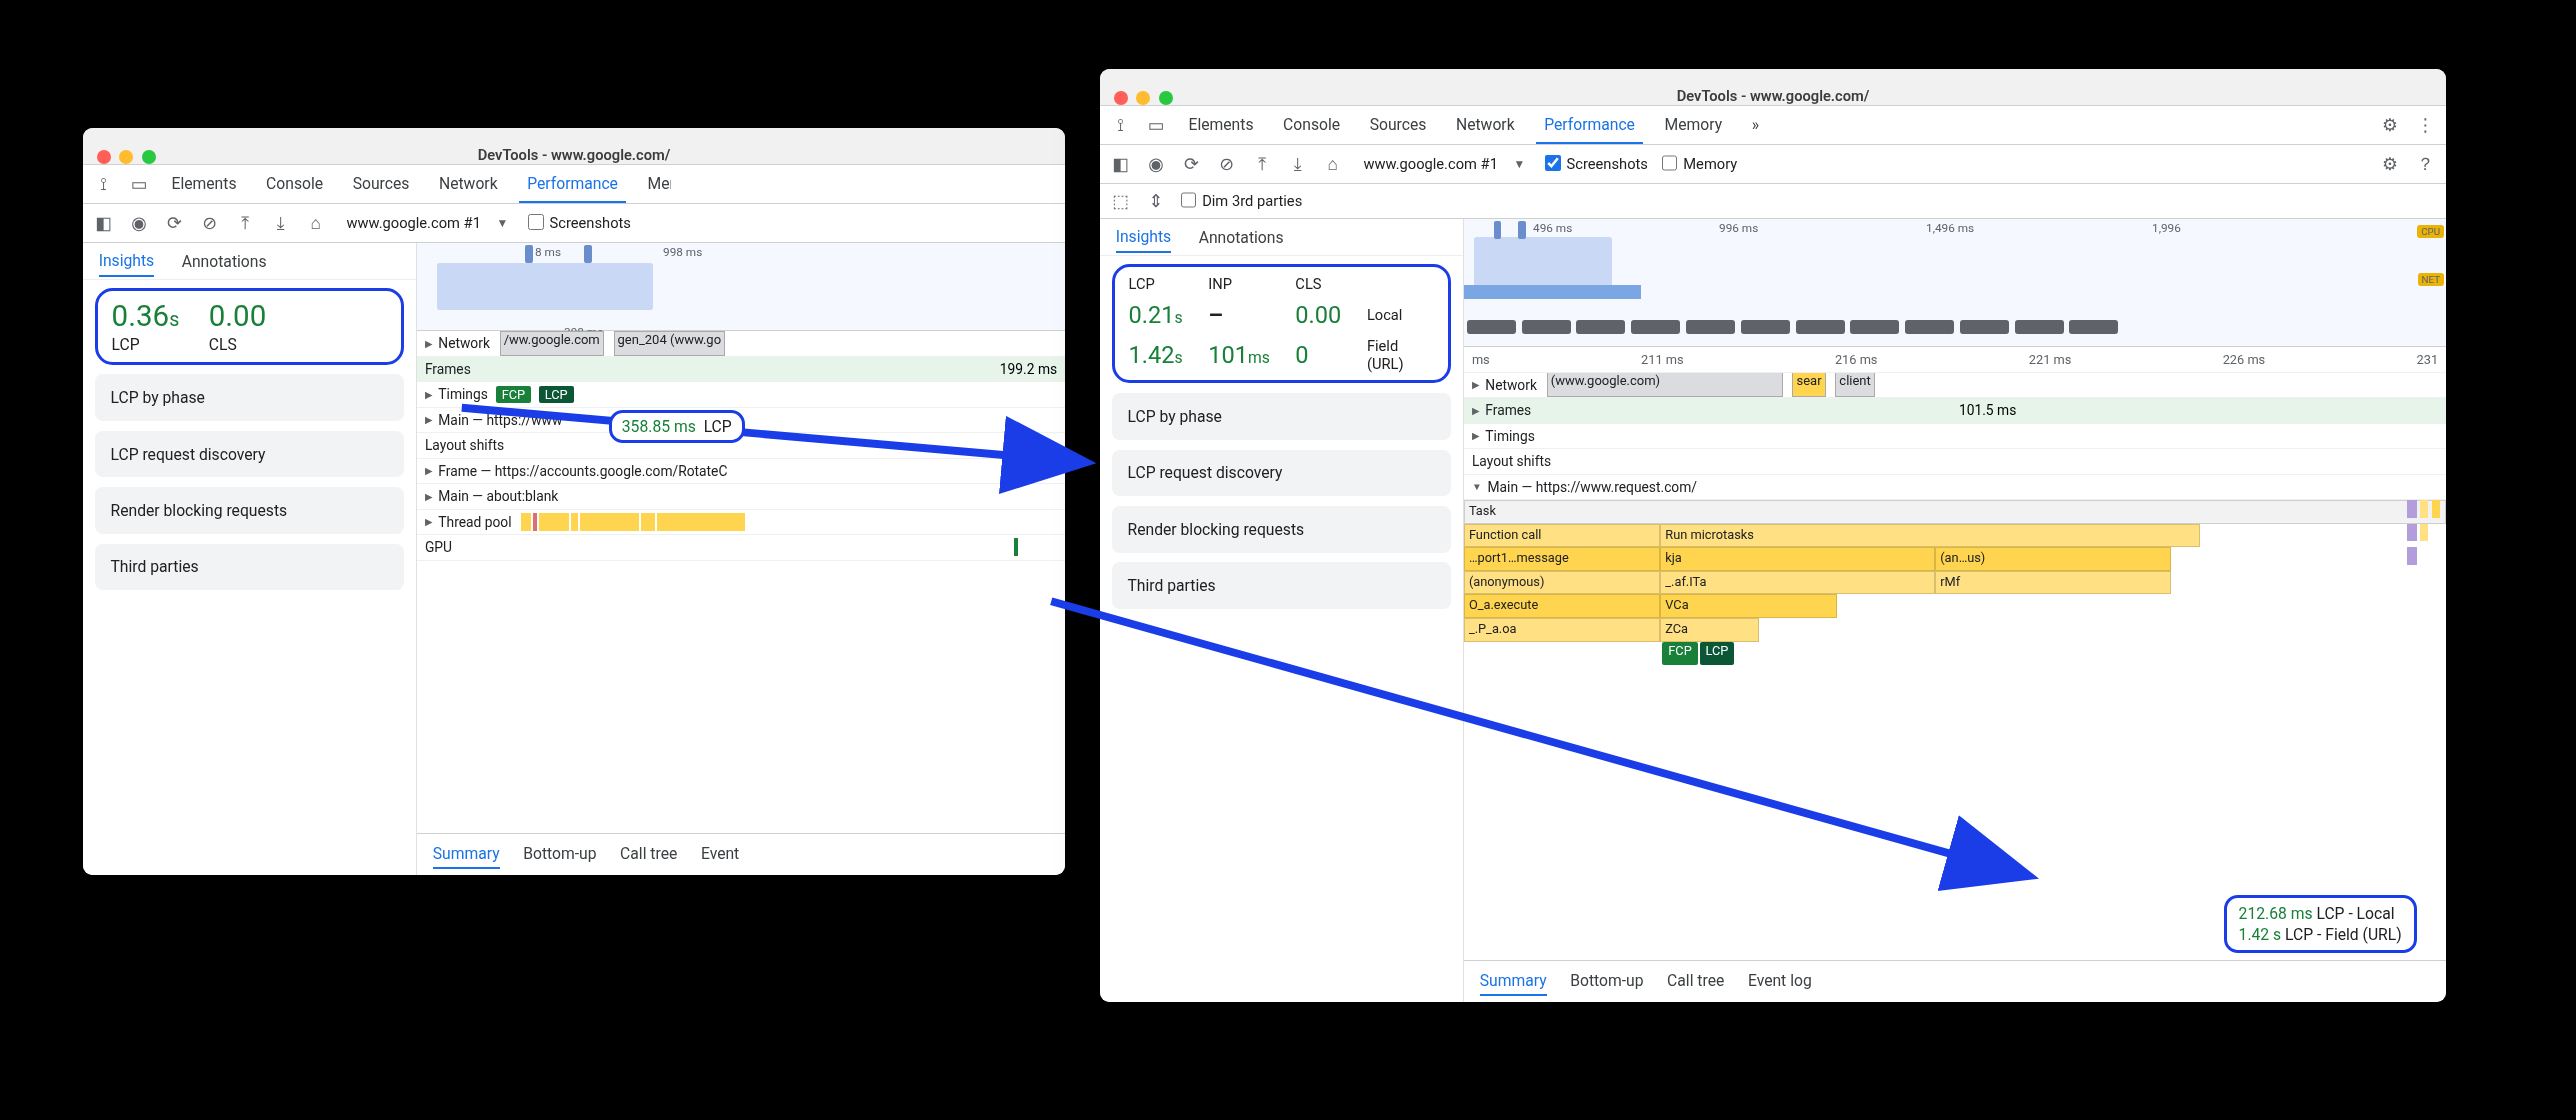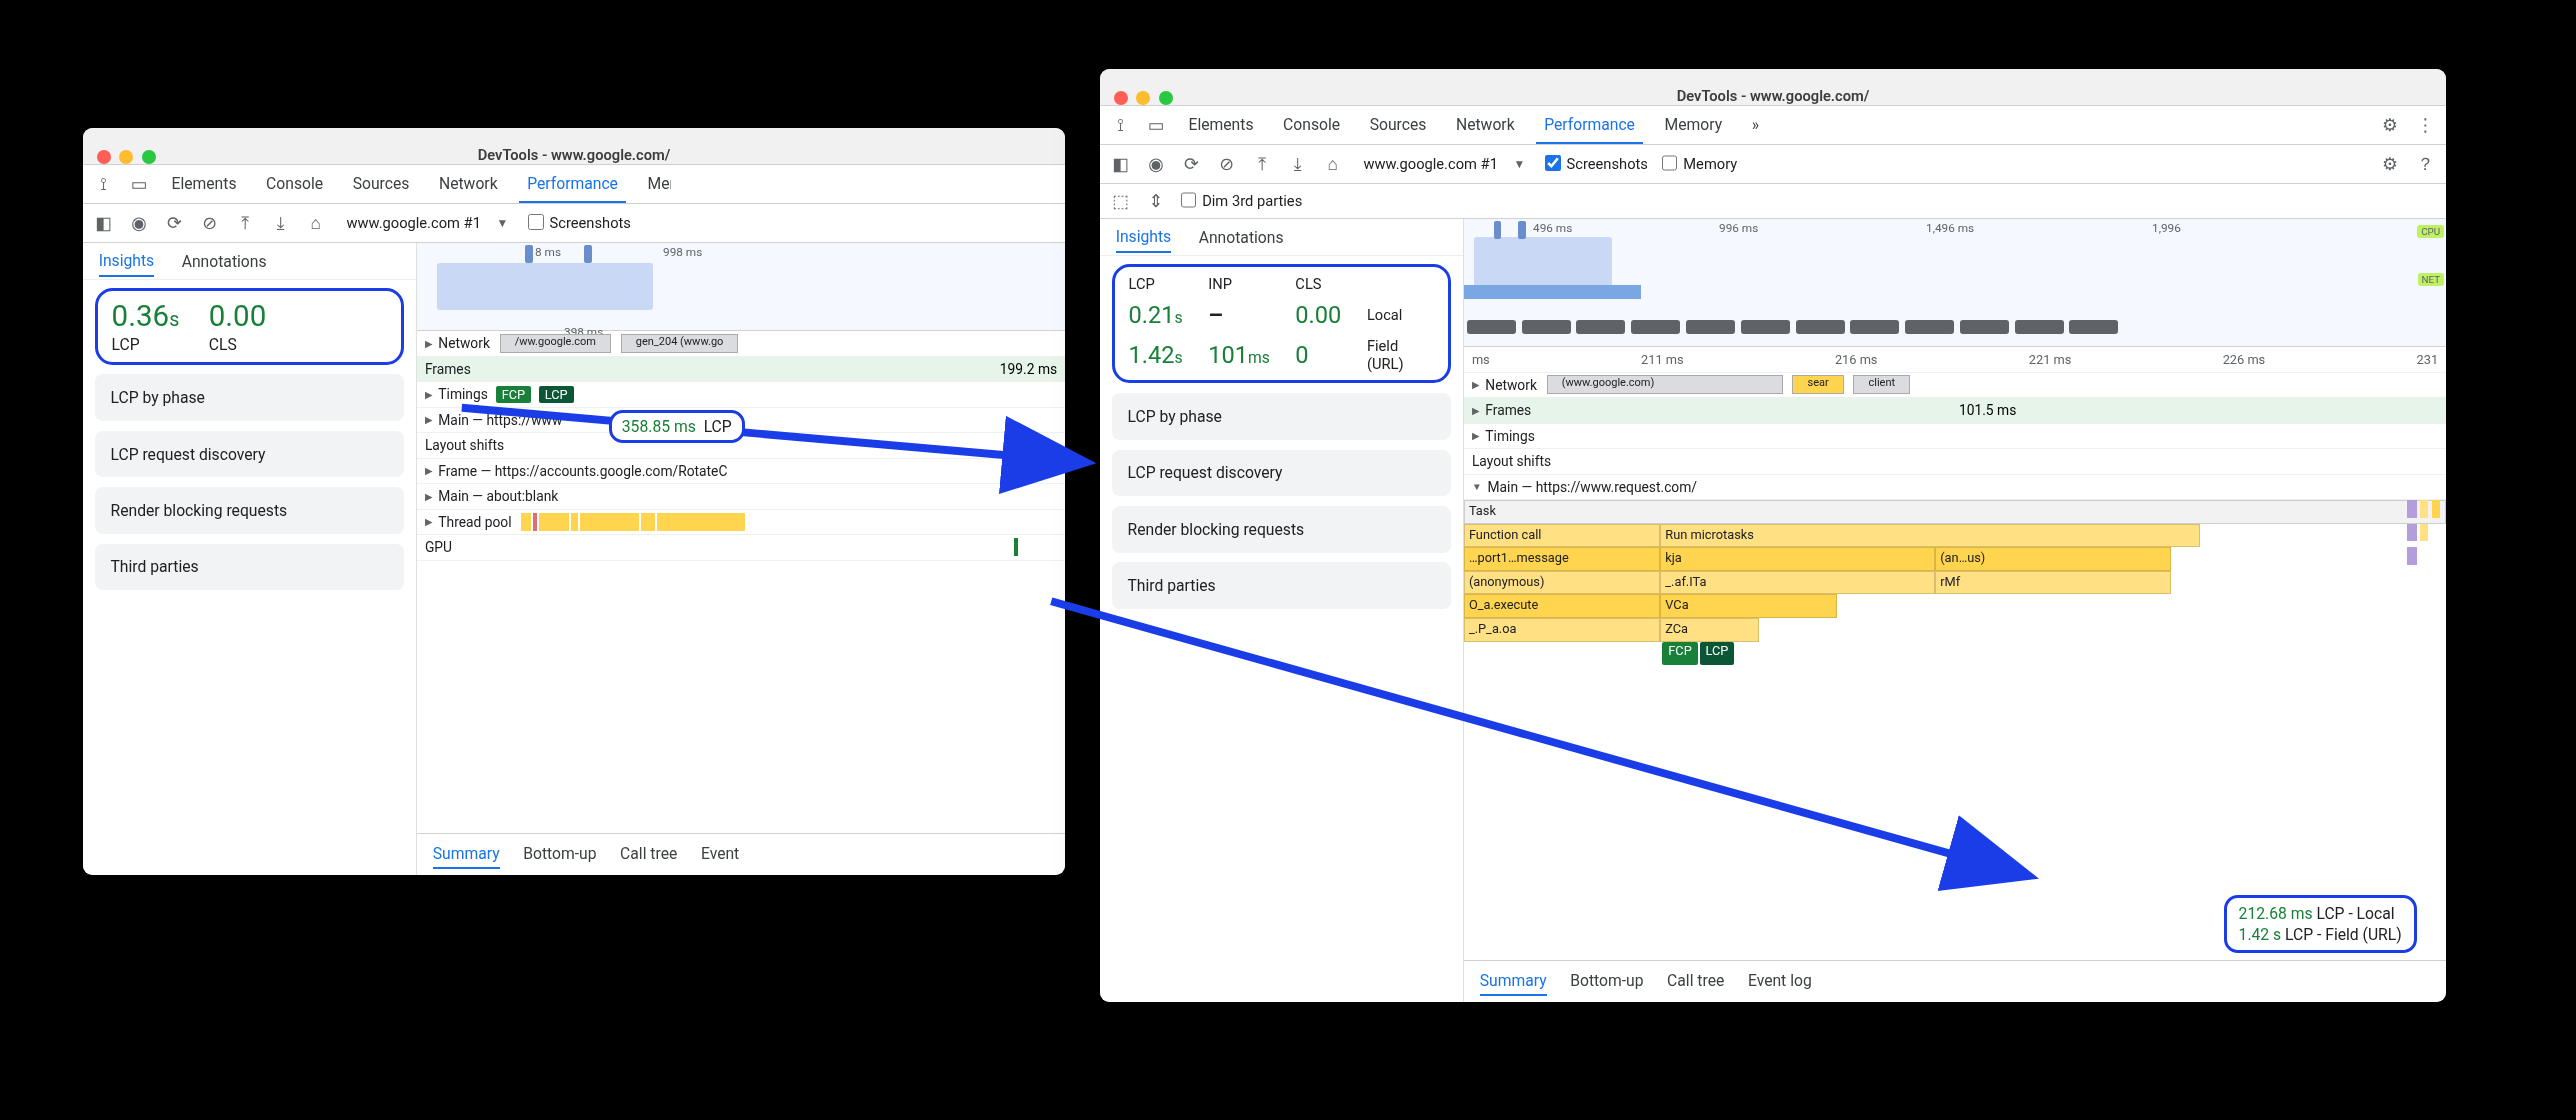--- a/index.html
+++ b/index.html
@@ -129,21 +129,21 @@
 
   .mainarea { flex:1; position:relative; overflow:hidden; background:#fff; }
 
   .minimap {
     height:88px;
     border-bottom:1px solid #d0d0d0;
     position:relative;
     background:#f5f8ff;
   }
   .mm-tick { position:absolute; top:2px; font-size:11.8px; color:#5f6368; }
-  .mm-cpu, .mm-net { position:absolute; right:2px; background:#bef264; font-size:9.8px; color:#5f6368; padding:1px 3.9px; border-radius:2.9px; }
+  .mm-cpu, .mm-net { position:absolute; right:2px; background:#eab308; font-size:9.8px; color:#5f6368; padding:1px 3.9px; border-radius:2.9px; }
   .mm-cpu { top:5.9px; }
   .mm-net { top:54px; }
   .mm-blob { position:absolute; bottom:19.6px; top:19.6px; background:#c9d8f5; border-radius:2.9px; }
   .mm-bar { position:absolute; bottom:0; height:13.8px; background:#7aa7e3; }
   .mm-handle { position:absolute; top:2px; width:7.9px; height:17.7px; background:#6a8dcb; border-radius:2px; }
   .mm-thumb { position:absolute; bottom:2px; width:23.6px; height:13.8px; background:#5f6368; border-radius:2.9px; }
 
   .tracks { position:relative; }
   .track-row {
     display:flex; align-items:center;
@@ -155,21 +155,21 @@
     white-space:nowrap; overflow:hidden;
     position:relative;
   }
   .track-row.frames { background:#e6f4ea; }
   .track-row .tri { font-size:9.8px; color:#5f6368; cursor:pointer; }
   .track-row .rowlabel { color:#202124; }
   .track-row .rowright { margin-left:auto; color:#000000; }
   .badge { padding:1px 5.9px; font-size:12.8px; color:#fff; border-radius:2px; margin-left:2px; }
   .badge-fcp { background:#188038; }
   .badge-lcp { background:#0b5735; }
-  .netseg { display:inline-block; height:19px; background:#dadce0; border:1px solid #aaa; padding:0 14px; font-size:11px; margin-left:3.9px; }
+  .netseg { display:inline-block; height:25px; background:#dadce0; border:1px solid #aaa; padding:0 3px; font-size:13px; margin-left:3.9px; }
 
   .flame { position:relative; }
   .flame-row { display:flex; height:23.6px; font-size:12.8px; }
   .flame-cell { border:1px solid rgba(0,0,0,.15); overflow:hidden; white-space:nowrap; text-overflow:ellipsis; padding:2px 3.9px; }
   .task {background:#f2f2f2;}
   .js {background:#ffe082;}
   .js2{background:#ffd54f;}
   .layout2{background:#b39ddb;}
 
   .bottom-tabs {

